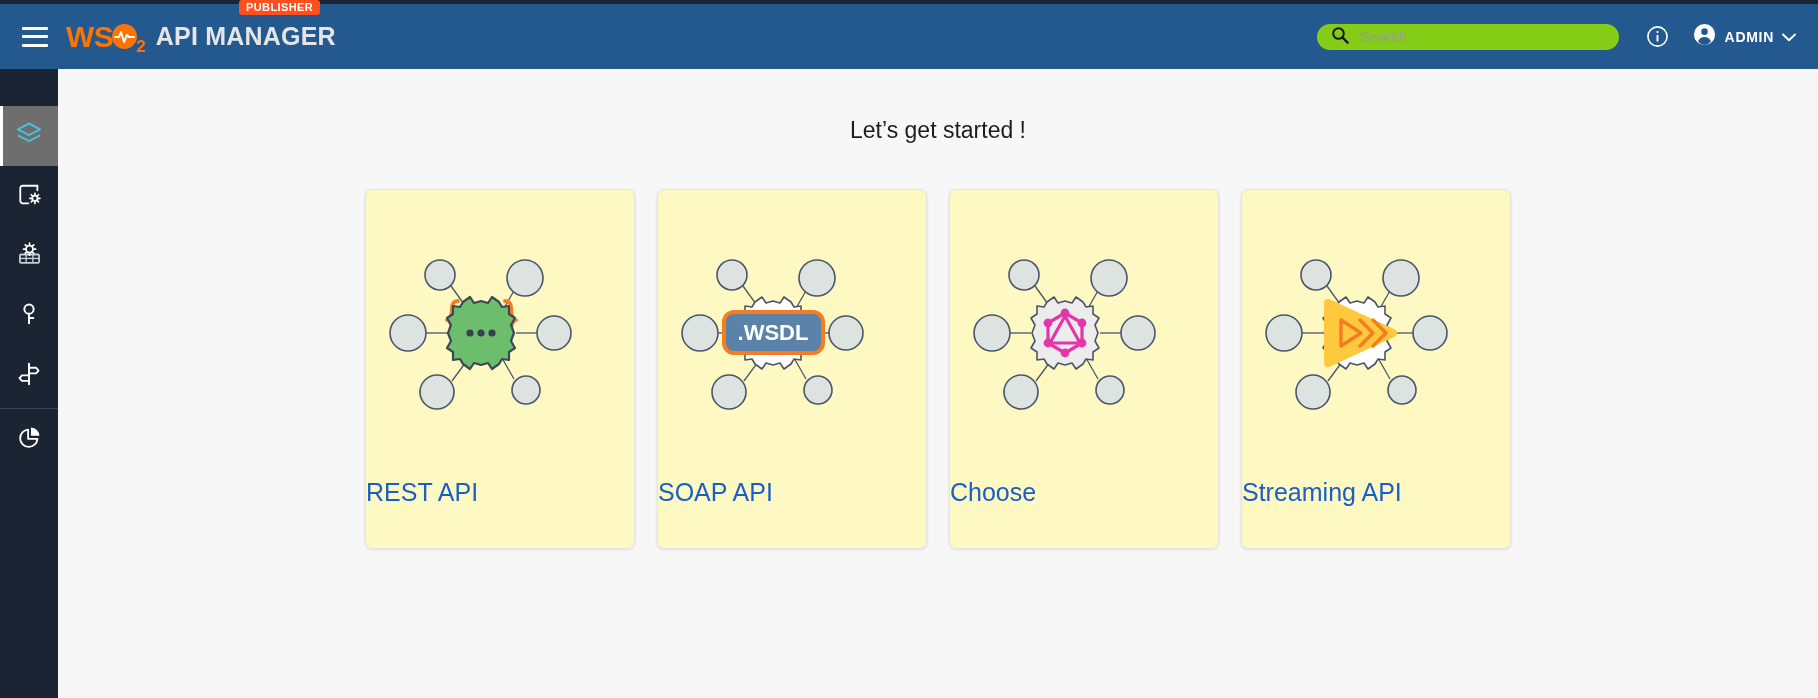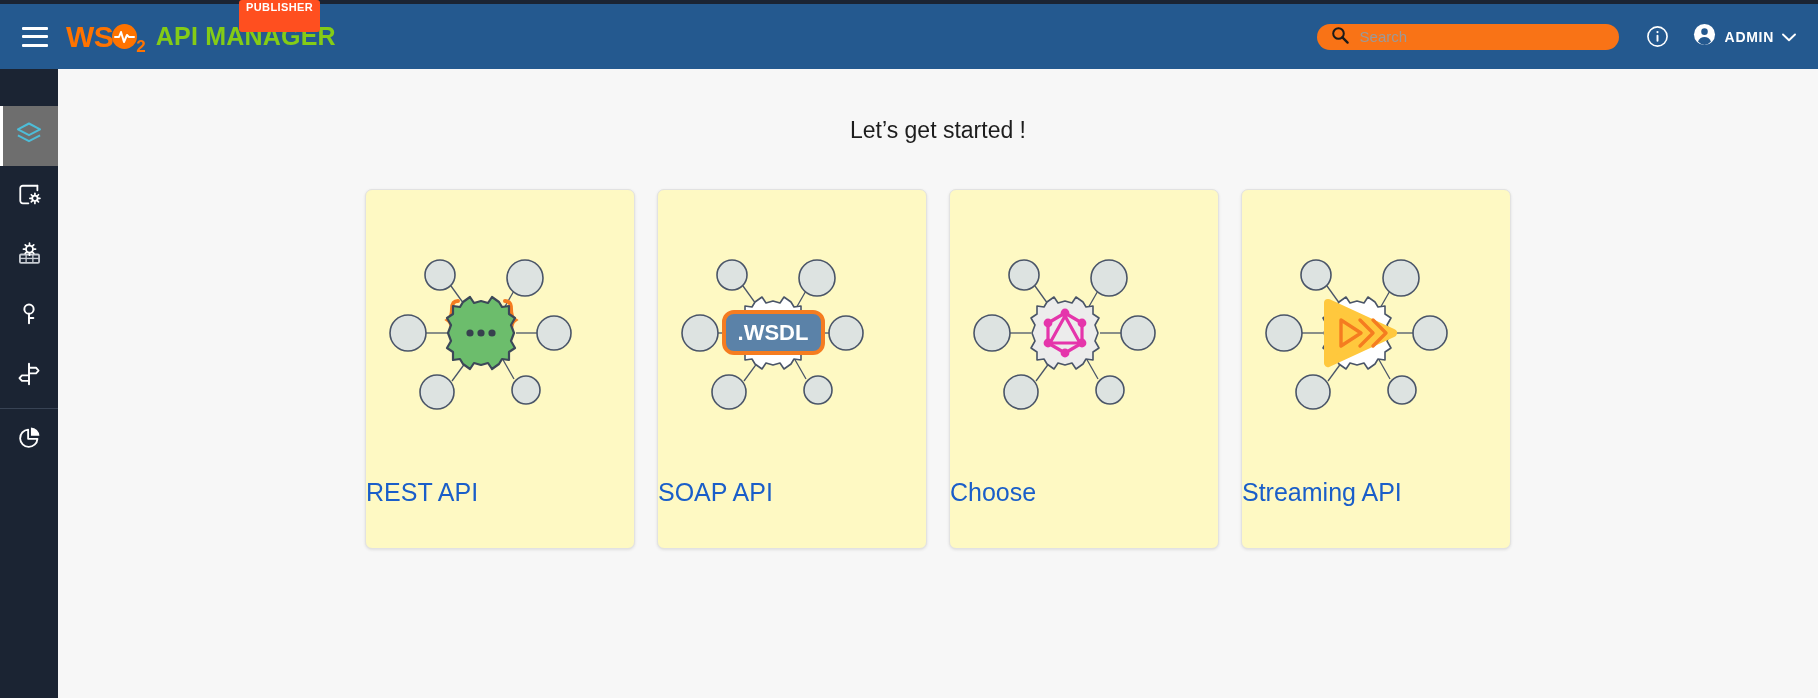--- a/index.html
+++ b/index.html
@@ -89,51 +89,51 @@
     font-weight: bold;
     color: #ff7300;
     line-height: 1;
     position: relative;
     top: 5px;
     left: -1px;
   }
   .brand-title {
     font-size: 25px;
     font-weight: bold;
-    color: #84cc16;
+    color: #e5e5e5;
     letter-spacing: 0.2px;
     line-height: 1;
     white-space: nowrap;
   }
   .publisher-badge {
     position: absolute;
     top: -4px;
     left: 173px;
     background: #ff4f1f;
     color: #ffffff;
     font-size: 11px;
     font-weight: bold;
     letter-spacing: 0.4px;
-    padding: 2px 7px 19px;
+    padding: 2px 7px 2px;
     border-radius: 3px;
     line-height: 1;
     white-space: nowrap;
   }
 
   .header-right {
     margin-left: auto;
     display: flex;
     align-items: center;
     padding-right: 22px;
   }
 
   .search-box {
     width: 302px;
     height: 26px;
-    background: #f97316;
+    background: #84cc16;
     border-radius: 19px;
     display: flex;
     align-items: center;
     padding: 0 14px;
     margin-right: 22px;
   }
   .search-box svg { flex: none; }
   .search-input {
     border: none;
     outline: none;

